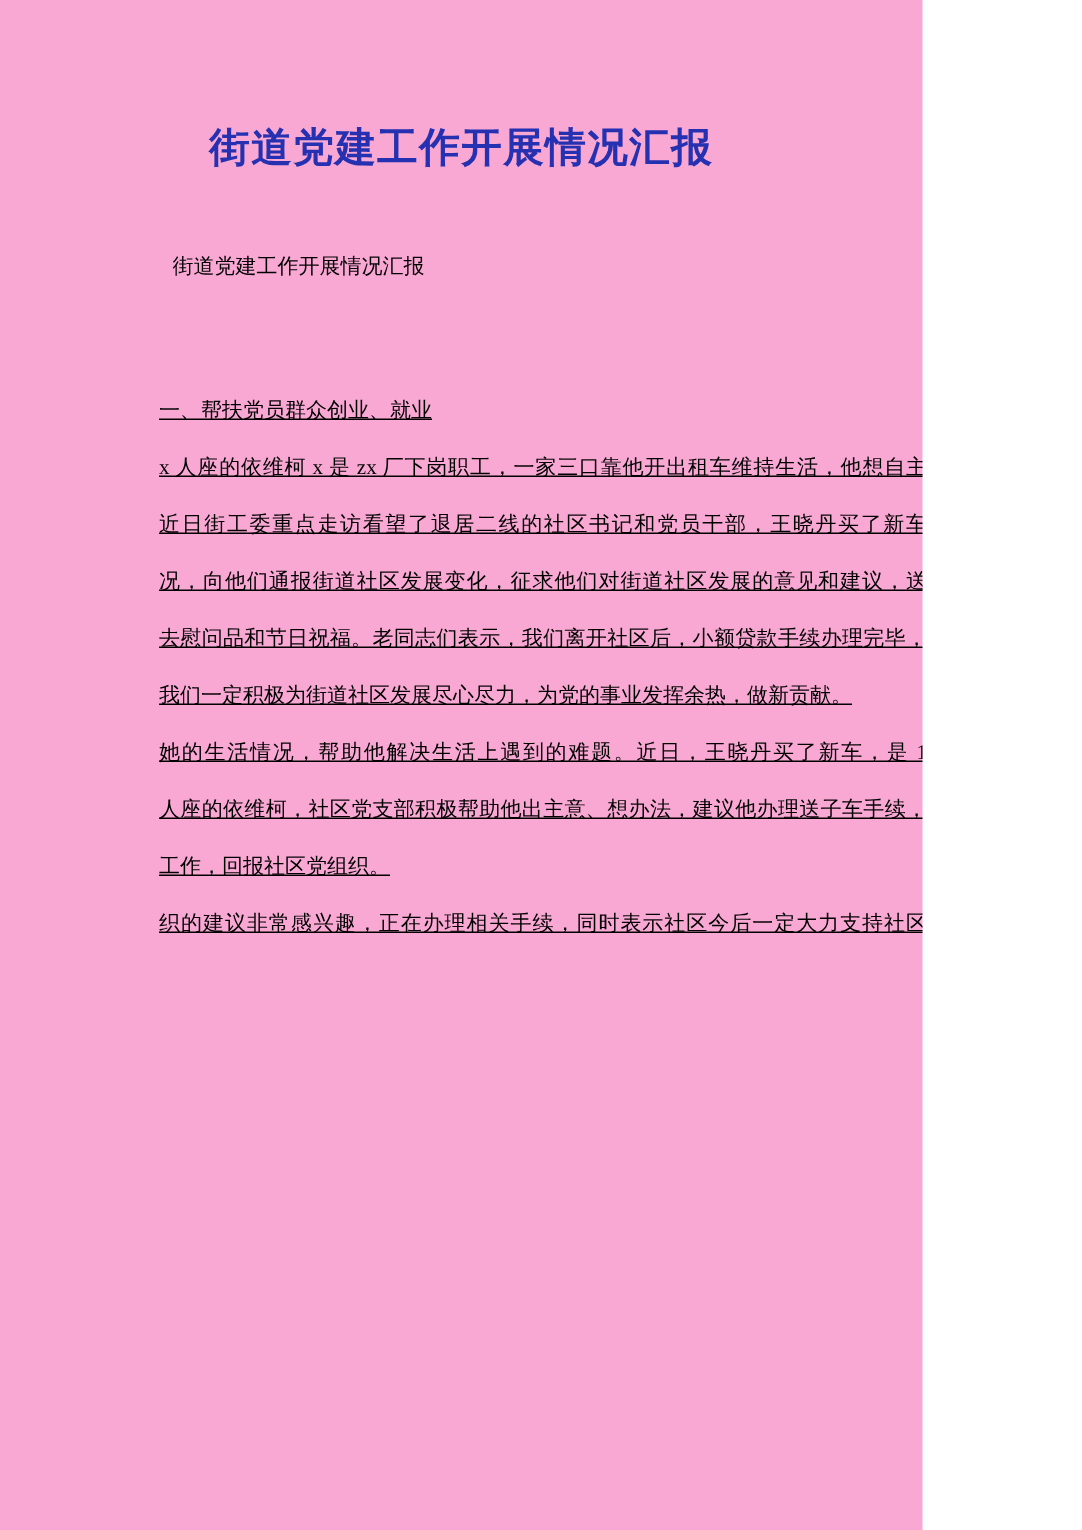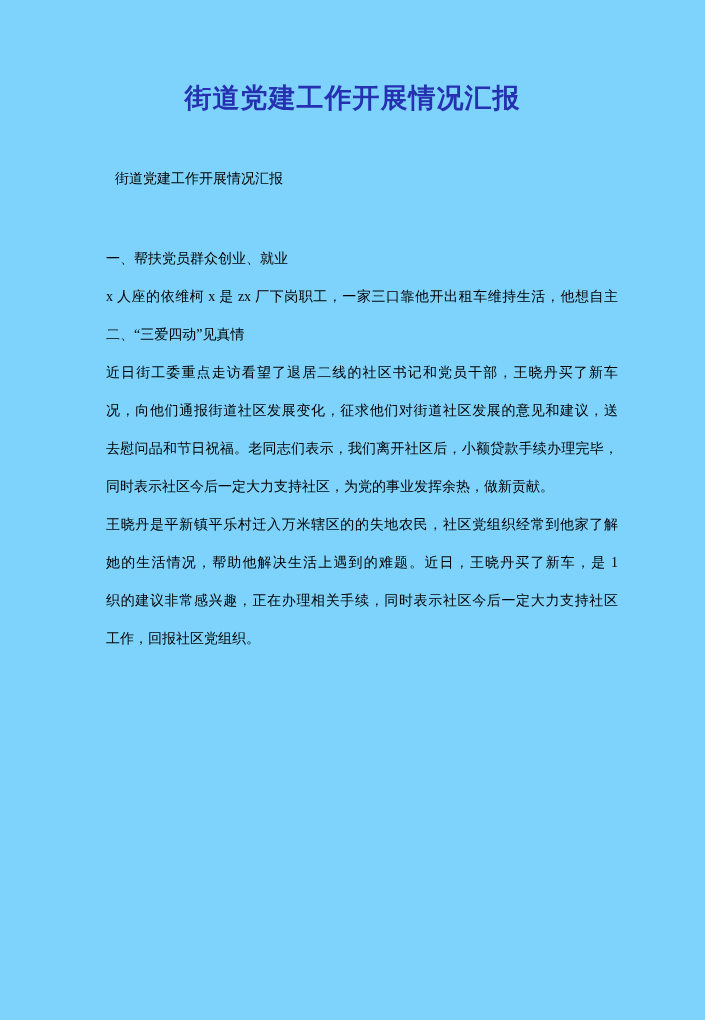--- a/index.html
+++ b/index.html
@@ -2,23 +2,23 @@
 <html><head>
 <meta charset="utf-8">
 <style>
   html, body {
     margin: 0;
     padding: 0;
     background: #ffffff;
   }
   .page {
     position: relative;
-    width: 705px;
+    width: 615px;
     height: 1020px;
-    background: #7dd3fc;
+    background: #f9a8d4;
     overflow: hidden;
     font-family: "Liberation Serif", "DejaVu Serif", serif;
     color: #000000;
   }
   .doc-title {
     position: absolute;
     top: 80px;
     left: 0;
     right: 0;
     margin: 0;
@@ -33,23 +33,24 @@
   .doc-subtitle {
     position: absolute;
     top: 160px;
     left: 115px;
     font-size: 14px;
     line-height: 38px;
     color: #000000;
   }
   .doc-content {
     position: absolute;
-    top: 240px;
+    top: 256px;
     left: 106px;
     width: 512px;
+    text-decoration: underline;
   }
   .doc-line {
     height: 38px;
     line-height: 38px;
     font-size: 14px;
     text-align: justify;
     text-align-last: left;
     white-space: nowrap;
     color: #000000;
   }
@@ -63,24 +64,23 @@
 
 <div class="page">
 
   <h1 class="doc-title">街道党建工作开展情况汇报</h1>
 
   <div class="doc-subtitle">街道党建工作开展情况汇报</div>
 
   <div class="doc-content">
     <div class="doc-line">一、帮扶党员群众创业、就业</div>
     <div class="doc-line justified">x 人座的依维柯 x 是 zx 厂下岗职工，一家三口靠他开出租车维持生活，他想自主</div>
-    <div class="doc-line">二、“三爱四动”见真情</div>
     <div class="doc-line justified">近日街工委重点走访看望了退居二线的社区书记和党员干部，王晓丹买了新车</div>
     <div class="doc-line justified">况，向他们通报街道社区发展变化，征求他们对街道社区发展的意见和建议，送</div>
     <div class="doc-line justified">去慰问品和节日祝福。老同志们表示，我们离开社区后，小额贷款手续办理完毕，</div>
-    <div class="doc-line">同时表示社区今后一定大力支持社区，为党的事业发挥余热，做新贡献。</div>
-    <div class="doc-line justified">王晓丹是平新镇平乐村迁入万米辖区的的失地农民，社区党组织经常到他家了解</div>
+    <div class="doc-line">我们一定积极为街道社区发展尽心尽力，为党的事业发挥余热，做新贡献。</div>
     <div class="doc-line justified">她的生活情况，帮助他解决生活上遇到的难题。近日，王晓丹买了新车，是 1</div>
+    <div class="doc-line justified">人座的依维柯，社区党支部积极帮助他出主意、想办法，建议他办理送子车手续，</div>
+    <div class="doc-line">工作，回报社区党组织。</div>
     <div class="doc-line justified">织的建议非常感兴趣，正在办理相关手续，同时表示社区今后一定大力支持社区</div>
-    <div class="doc-line">工作，回报社区党组织。</div>
   </div>
 
 </div>
 
 </body></html>

